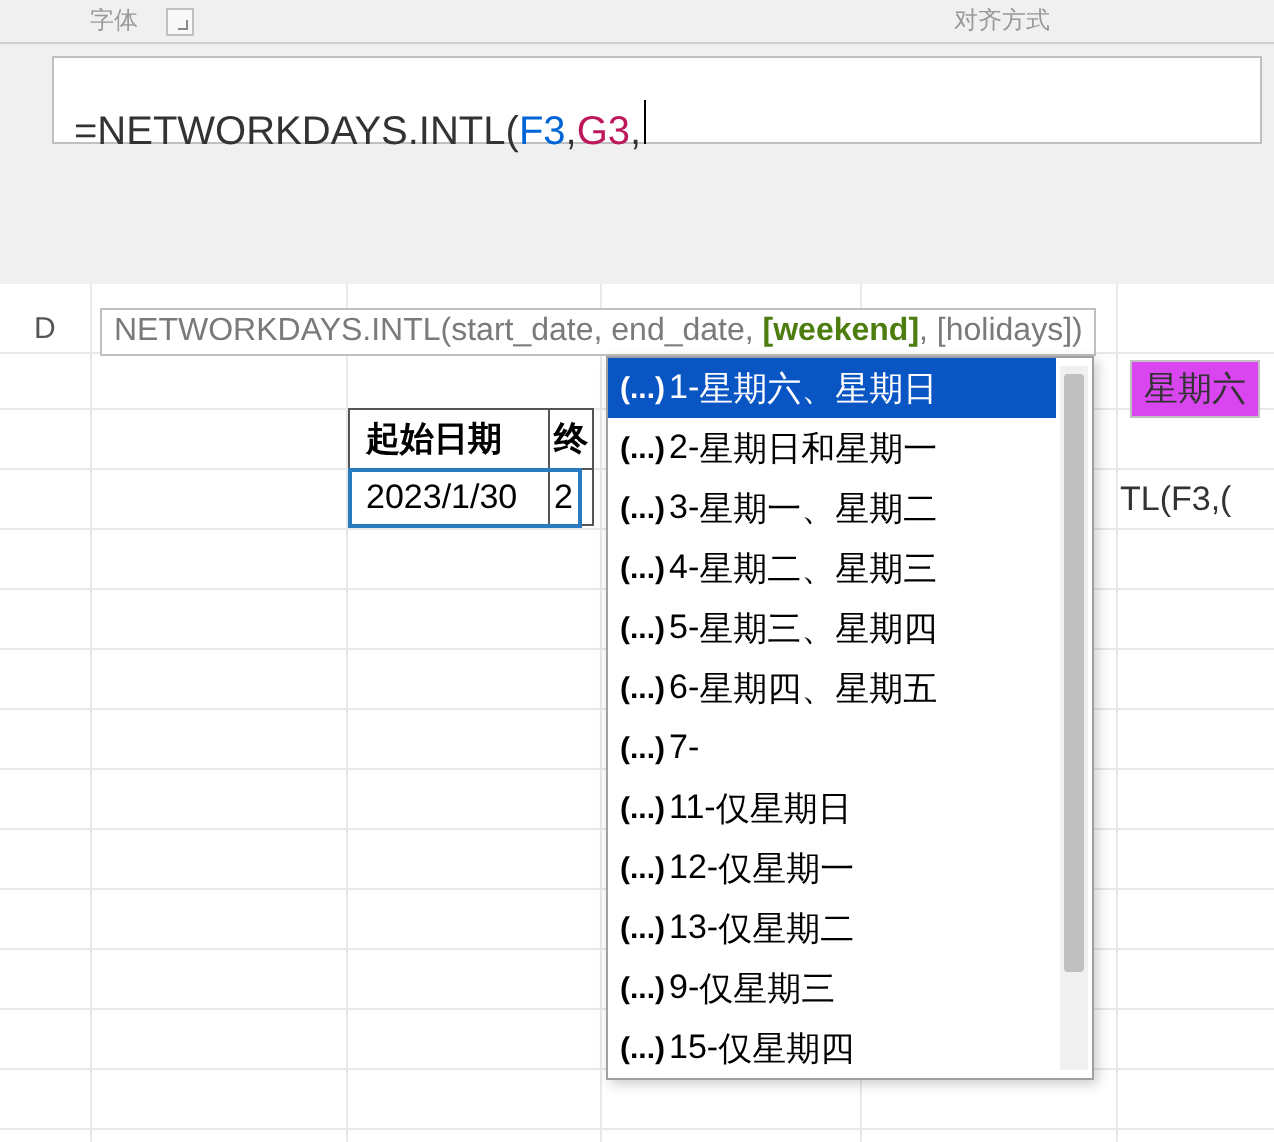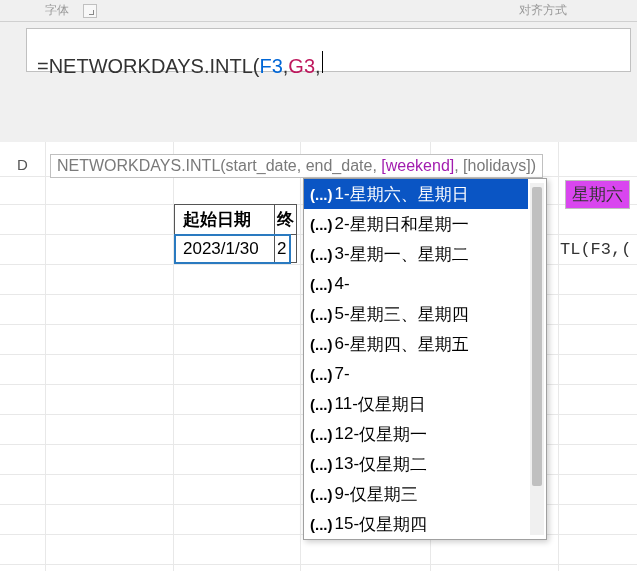--- a/index.html
+++ b/index.html
@@ -35,21 +35,21 @@
     .ribbon-label.left {
       flex: 0 0 auto;
       padding-left: 45px;
     }
     
     .ribbon-spacer {
       flex: 1;
     }
     
     .ribbon-label.right {
-      padding-right: 70px;
+      padding-right: 112px;
     }
     
     .dialog-launcher {
       width: 14px;
       height: 14px;
       border: 1px solid #c0c0c0;
       position: relative;
       margin: 0 6px;
       background: #f8f8f8;
     }
@@ -148,43 +148,43 @@
       background: #fff;
       border: 1px solid #c0c0c0;
       padding: 2px 6px;
       font-size: 16px;
       color: #7a7a7a;
       font-family: "Segoe UI", Arial;
       white-space: nowrap;
     }
     
     .tooltip-hint .bold {
-      font-weight: normal;
-      color: #a21caf;
+      font-weight: bold;
+      color: #4d7c0f;
     }
     
     .tooltip-right {
       position: absolute;
       left: 565px;
       top: 38px;
       background: #d946ef;
       border: 1px solid #c0c0c0;
       padding: 2px 6px;
       font-size: 17px;
       color: #333;
       white-space: nowrap;
     }
     
     .cell-hint-right {
       position: absolute;
       left: 560px;
       top: 98px;
       font-size: 17px;
       color: #333;
-      font-family: Liberation Mono, monospace;
+      font-family: Liberation Sans, sans-serif;
       white-space: nowrap;
     }
     
     .data-table {
       position: absolute;
       left: 174px;
       top: 62px;
       border-collapse: collapse;
     }
     
@@ -347,21 +347,21 @@
       <div class="dropdown-item selected">
         <span class="icon">(...)</span><span>1</span> - <span>星期六、星期日</span>
       </div>
       <div class="dropdown-item">
         <span class="icon">(...)</span><span>2</span> - <span>星期日和星期一</span>
       </div>
       <div class="dropdown-item">
         <span class="icon">(...)</span><span>3</span> - <span>星期一、星期二</span>
       </div>
       <div class="dropdown-item">
-        <span class="icon">(...)</span><span>4</span> - 
+        <span class="icon">(...)</span><span>4</span> - <span>星期二、星期三</span>
       </div>
       <div class="dropdown-item">
         <span class="icon">(...)</span><span>5</span> - <span>星期三、星期四</span>
       </div>
       <div class="dropdown-item">
         <span class="icon">(...)</span><span>6</span> - <span>星期四、星期五</span>
       </div>
       <div class="dropdown-item">
         <span class="icon">(...)</span><span>7</span> - 
       </div>

